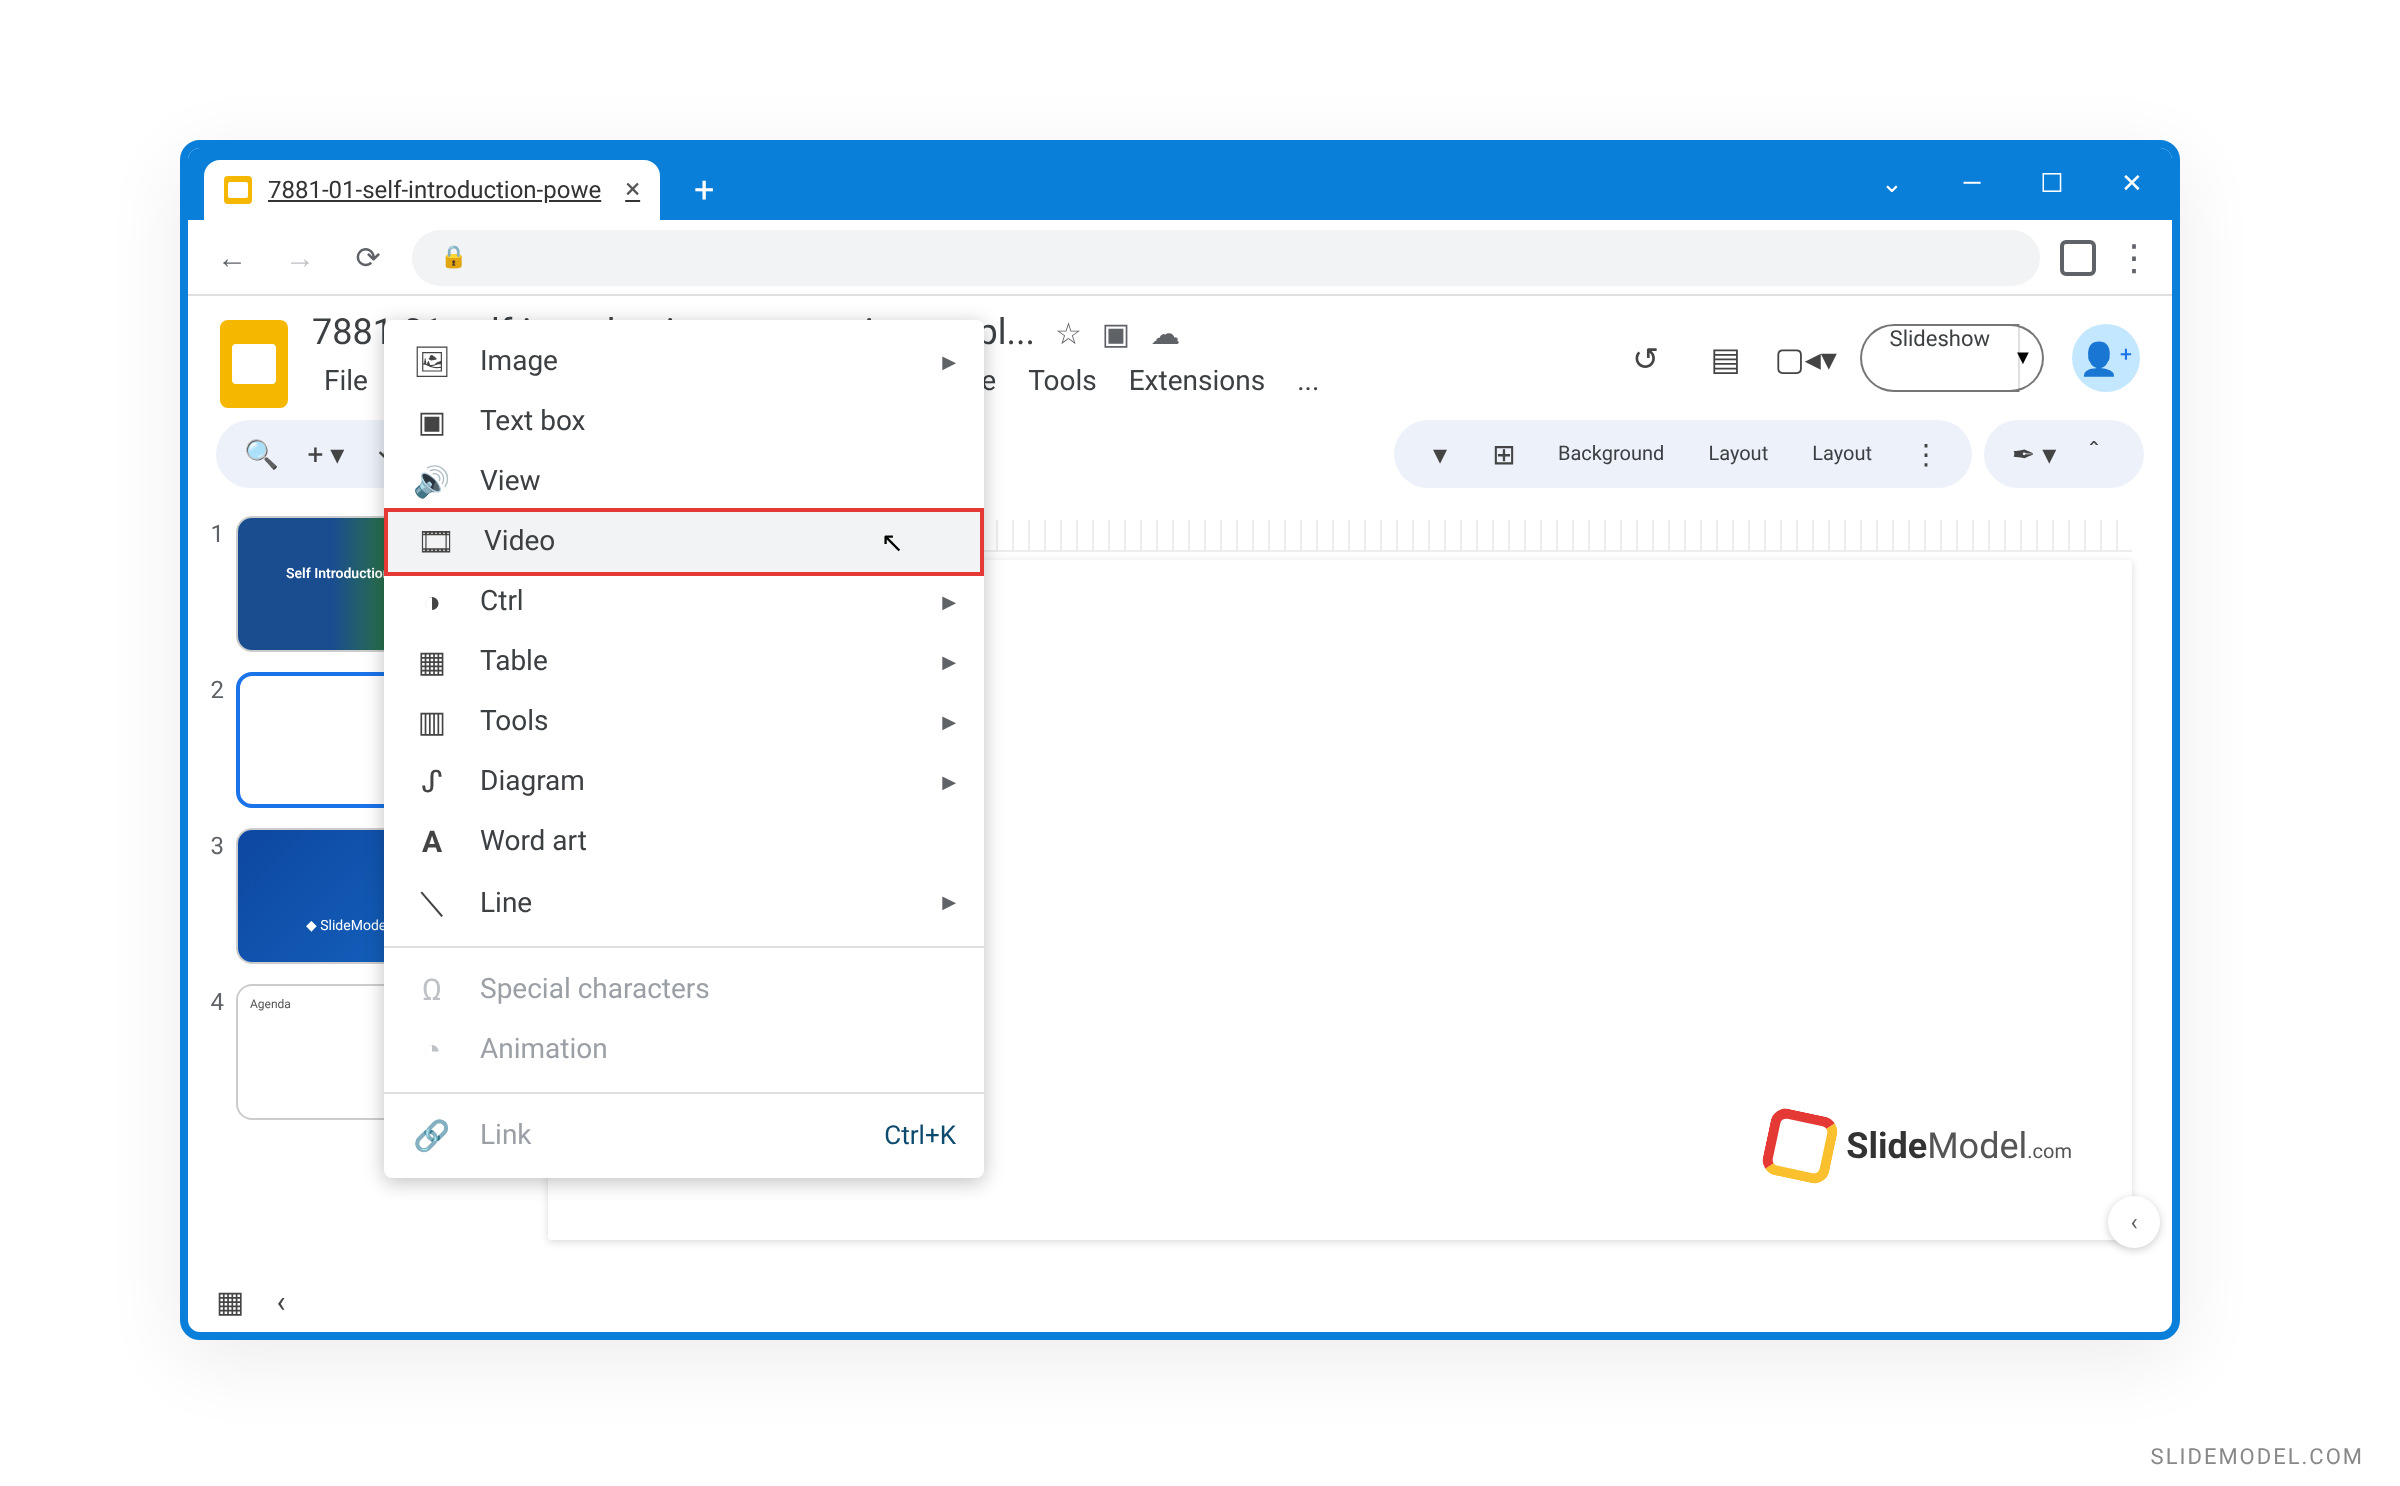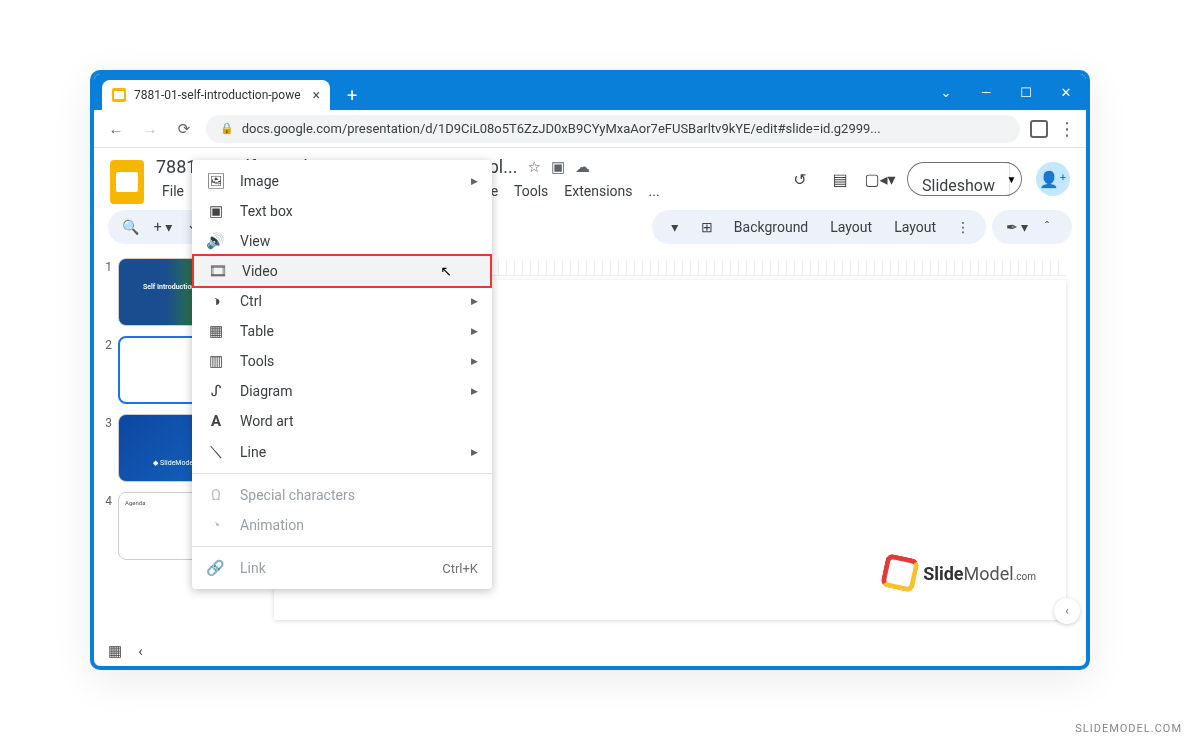--- a/index.html
+++ b/index.html
@@ -3,21 +3,21 @@
 <meta charset="utf-8">
 <style>
   * { box-sizing: border-box; margin: 0; padding: 0; }
   body { font-family: 'Google Sans', Roboto, Arial, sans-serif; background: #fff; width: 1200px; height: 743px; position: relative; overflow: hidden; }
   
   
   .frame { position: absolute; left: 90px; top: 70px; width: 1000px; height: 600px; border: 4px solid #0a7fd9; border-radius: 10px; overflow: hidden; background: #fff; box-shadow: 0 10px 40px rgba(0,0,0,0.08); }
   
   
   .titlebar { height: 36px; background: #0a7fd9; display: flex; align-items: flex-end; }
-  .tab { background: #fff; border-radius: 8px 8px 0 0; height: 30px; margin-left: 8px; display: flex; align-items: center; padding: 0 10px; gap: 8px; font-size: 12px; color: #333; }
+  .tab { background: #fff; border-radius: 8px 8px 0 0; height: 30px; margin-left: 8px; display: flex; align-items: center; padding: 0 10px; gap: 8px; font-size: 12px; color: #333; text-decoration: underline; }
   .slides-favicon { width: 14px; height: 14px; background: #f5b700; border-radius: 2px; position: relative; }
   .slides-favicon::after { content: ''; position: absolute; inset: 3px 2px 3px 2px; background: #fff; border-radius: 1px; }
   .tab-close { font-size: 14px; color: #555; margin-left: 4px; }
   .newtab { width: 24px; height: 24px; color: #fff; margin-left: 10px; margin-bottom: 3px; display: flex; align-items: center; justify-content: center; font-size: 18px; }
   .winbtns { margin-left: auto; display: flex; margin-bottom: 3px; }
   .winbtn { width: 40px; height: 30px; color: #fff; display: flex; align-items: center; justify-content: center; font-size: 13px; }
   
   
   .addrrow { height: 38px; background: #fff; display: flex; align-items: center; padding: 0 10px; gap: 10px; border-bottom: 1px solid #e0e0e0; }
   .navicon { width: 24px; height: 24px; display: flex; align-items: center; justify-content: center; color: #5f6368; font-size: 15px; }
@@ -32,31 +32,31 @@
   .slideslogo::after { content:''; position:absolute; left:6px; right:6px; top:12px; bottom:12px; background:#fff; border-radius:2px;}
   .hdrmid { flex: 1; }
   .doctitle { font-size: 18px; color: #3c4043; }
   .titlerow { display:flex; align-items:center; gap:10px; }
   .titleicons { display:flex; gap:10px; color:#5f6368; font-size:15px; align-items:center; }
   .menubar { display: flex; gap: 4px; font-size: 14px; color: #3c4043; margin-top: 2px; align-items:center;}
   .menuitem { padding: 2px 6px; border-radius: 3px; }
   .menuitem.active { border: 2px solid #e53935; }
   .hdrbtns { display:flex; align-items:center; gap:14px; margin-top:6px;}
   .ibtn { width:26px; height:26px; display:flex; align-items:center; justify-content:center; color:#444; font-size:16px;}
-  .slideshow-btn { display:flex; align-items:flex-end; gap:8px; border:1px solid #747775; border-radius:18px; height:34px; padding:0 14px; font-size:16px; color:#3c4043;}
+  .slideshow-btn { display:flex; align-items:flex-start; gap:8px; border:1px solid #747775; border-radius:18px; height:34px; padding:0 14px; font-size:11px; color:#3c4043;}
   .slideshow-split { width:26px; height:34px; border:1px solid #747775; border-left:none; border-radius:0 18px 18px 0; margin-left:-14px; display:flex; align-items:center; justify-content:center; font-size:10px; padding-left:6px;}
   .slideshow-wrap{ display:flex; align-items:center;}
   .slideshow-wrap .slideshow-btn{ border-radius:18px 0 0 18px; border-right:1px solid #e0e0e0;}
   .sharebtn { width:34px; height:34px; border-radius:50%; background:#c2e7ff; display:flex; align-items:center; justify-content:center; color:#1a73e8; font-size:16px;}
   
   
   .toolbar { display:flex; align-items:center; gap:6px; padding:6px 14px; }
   .tbgrp { background:#edf2fa; border-radius:22px; padding:4px 10px; display:flex; align-items:center; gap:6px;}
   .tbic { width:26px; height:26px; display:flex; align-items:center; justify-content:center; color:#444; font-size:14px;}
-  .tbtxt { font-size:14px; color:#3c4043; padding:4px 8px;}
+  .tbtxt { font-size:10px; color:#3c4043; padding:4px 8px;}
   .tbspacer{flex:1}
   .tbrightgrp{ background:#edf2fa; border-radius:22px; padding:4px 12px; display:flex; align-items:center; gap:4px;}
   
   
   .workspace { display:flex; height: calc(100% - 36px - 38px - 58px - 40px); }
   .filmstrip { width:160px; padding:8px; overflow:hidden;}
   .thumbrow{ display:flex; gap:6px; margin-bottom:10px; align-items:flex-start;}
   .thumbno{ font-size:12px; color:#5f6368; width:10px; text-align:right; margin-top:2px;}
   .thumb{ width:120px; height:68px; border-radius:8px; border:1px solid #ccc; background:#fff; overflow:hidden; position:relative;}
   .thumb.sel{ border:2px solid #1a73e8;}
@@ -77,21 +77,21 @@
   
   .dropdown { position:absolute; left:192px; top:160px; width:300px; background:#fff; border-radius:4px; box-shadow:0 2px 10px rgba(0,0,0,0.25); padding:6px 0; font-size:14px; color:#3c4043; z-index:100;}
   .ddrow{ display:flex; align-items:center; padding:6px 14px; gap:14px; position:relative;}
   .ddrow:hover, .ddrow.hov{ background:#f1f3f4;}
   .ddrow.hl{ border:2px solid #e53935; margin:-2px 0;}
   .ddicon{ width:20px; text-align:center; color:#444; font-size:15px;}
   .ddarrow{ margin-left:auto; font-size:9px; color:#5f6368;}
   .ddsep{ height:1px; background:#e0e0e0; margin:6px 0;}
   .dddim{ color:#9aa0a6;}
   .dddim .ddicon{ color:#bdc1c6;}
-  .ddshortcut{ margin-left:auto; color:#737373; font-size:13px;}
+  .ddshortcut{ margin-left:auto; color:#0c4a6e; font-size:13px;}
   .cursoricn{ position:absolute; right:38px; top:7px; font-size:14px; color:#000;}
   
   .watermark{ position:absolute; right:18px; bottom:8px; font-size:11px; letter-spacing:1px; color:#888;}
   
   .collapse-btn{ position:absolute; right:6px; bottom:42px; width:26px; height:26px; border-radius:50%; background:#fff; box-shadow:0 1px 4px rgba(0,0,0,0.2); display:flex; align-items:center; justify-content:center; font-size:12px; color:#5f6368;}
   
   .bottombar{ position:absolute; bottom:6px; left:14px; display:flex; gap:16px; color:#444;}
   .bbic{ font-size:15px;}
 </style>
 </head>
@@ -113,21 +113,20 @@
       <div class="winbtn">✕</div>
     </div>
   </div>
 
   <div class="addrrow">
     <div class="navicon">←</div>
     <div class="navicon" style="color:#bfc3c7">→</div>
     <div class="navicon">⟳</div>
     <div class="addrbar">
       <span class="lock">🔒</span>
-      <span>docs.google.com/presentation/d/1D9CiL08o5T6ZzJD0xB9CYyMxaAor7eFUSBarltv9kYE/edit#slide=id.g2999...</span>
     </div>
     <div class="extsq"></div>
     <div class="chmenu">⋮</div>
   </div>
 
   <div class="slidehdr">
     <div class="slideslogo"></div>
     <div class="hdrmid">
       <div class="titlerow">
         <div class="doctitle">7881-01-self-introduction-powerpoint-templ...</div>

